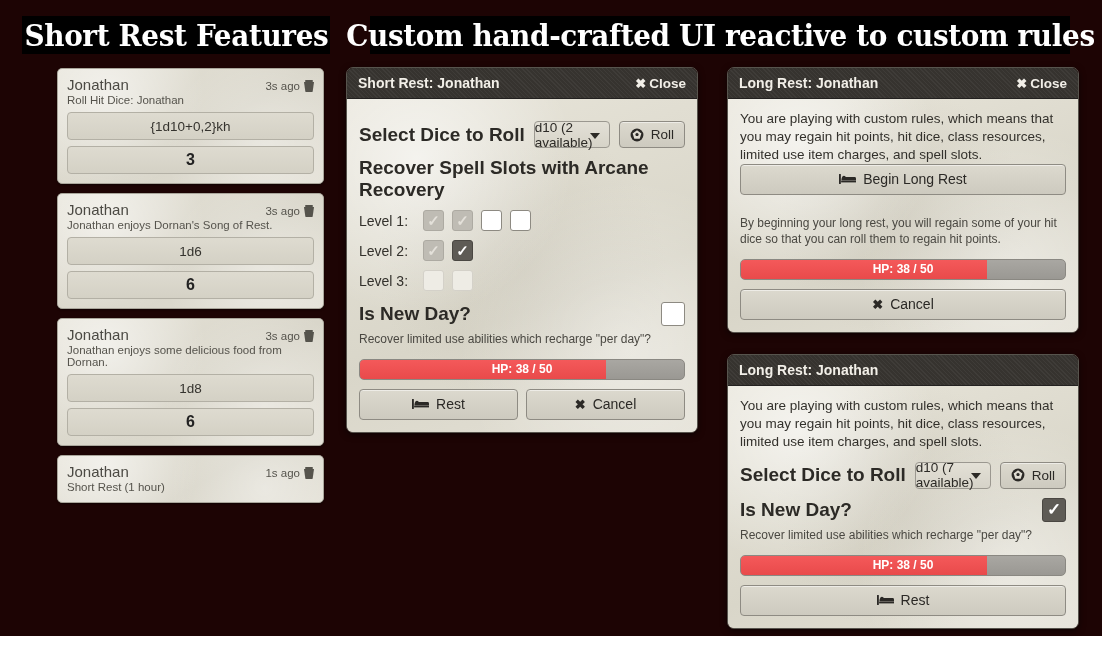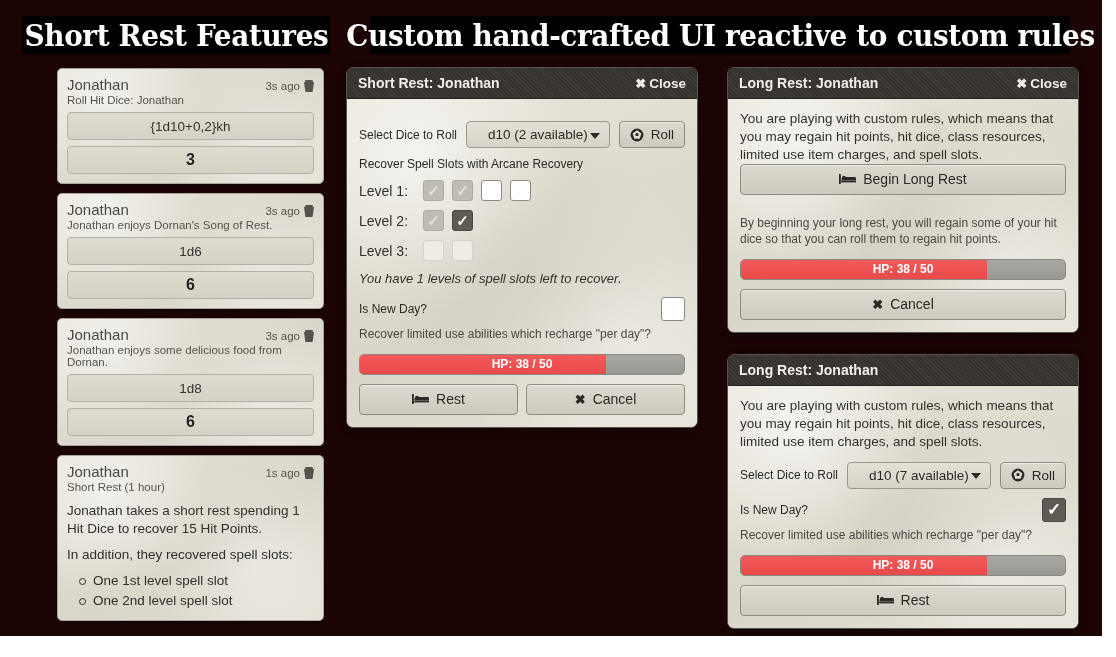--- a/index.html
+++ b/index.html
@@ -107,21 +107,21 @@
   .dlg-body {
     background: #dedbd0;
     background-image:
       radial-gradient(circle at 20% 18%, rgba(255,255,255,0.6) 0%, rgba(255,255,255,0) 40%),
       radial-gradient(circle at 80% 75%, rgba(255,255,255,0.4) 0%, rgba(255,255,255,0) 45%),
       radial-gradient(circle at 50% 50%, rgba(180,175,160,0.25) 0%, rgba(255,255,255,0) 60%),
       linear-gradient(160deg, #e8e5da 0%, #d9d6c9 60%, #e3e0d5 100%);
     padding: 11px 12px 12px 12px;
   }
   .dlg-para { font-size: 13.5px; color: #33312c; line-height: 1.33; }
-  .lbl-strong { font-size: 12px; font-weight: normal; color: #2c2a26; }
+  .lbl-strong { font-size: 19px; font-weight: bold; color: #2c2a26; }
   .dlg-note { font-size: 12px; color: #4a4842; line-height: 1.33; }
   .dlg-italic { font-size: 13px; font-style: italic; color: #33312c; }
   .sel-row { display: flex; align-items: center; gap: 9px; margin-top: 11px; }
 
   .select {
     flex: 1;
     height: 27px;
     border: 1px solid #9b9890; border-radius: 4px;
     background: linear-gradient(180deg, #e3e0d6 0%, #d6d3c8 100%);
     display: flex; align-items: center; justify-content: center;
@@ -236,28 +236,20 @@
 
     <div class="card">
       <div class="card-head">
         <span class="card-author">Jonathan</span>
         <span class="card-meta">
           <span>1s ago</span>
           <span class="trash-icon"></span>
         </span>
       </div>
       <div class="card-sub">Short Rest (1 hour)</div>
-      <div class="sum-body">
-        <p>Jonathan takes a short rest spending 1 Hit Dice to recover 15 Hit Points.</p>
-        <p>In addition, they recovered spell slots:</p>
-        <ul>
-          <li>One 1st level spell slot</li>
-          <li>One 2nd level spell slot</li>
-        </ul>
-      </div>
     </div>
 
   </div>
 
   <div class="dialog" style="left:346px; top:67px; width:352px;">
     <div class="dlg-head">
       <span class="dlg-title">Short Rest: Jonathan</span>
       <span class="dlg-close">
         <span class="x-glyph">✖</span>
         <span>Close</span>
@@ -294,21 +286,20 @@
         <span class="slot-lbl">Level 2:</span>
         <span class="cb used">✓</span>
         <span class="cb picked">✓</span>
       </div>
       <div class="slot-row">
         <span class="slot-lbl">Level 3:</span>
         <span class="cb off">✓</span>
         <span class="cb off">✓</span>
       </div>
 
-      <div class="dlg-italic" style="margin-top:10px;">You have 1 levels of spell slots left to recover.</div>
 
       <div class="newday-row">
         <span class="lbl-strong">Is New Day?</span>
         <span class="cb empty big">✓</span>
       </div>
       <div class="dlg-note" style="margin-top:6px;">Recover limited use abilities which recharge "per day"?</div>
 
       <div class="hpbar">
         <span class="fill" style="width:76%;"></span>
         <span class="txt">HP: 38 / 50</span>

